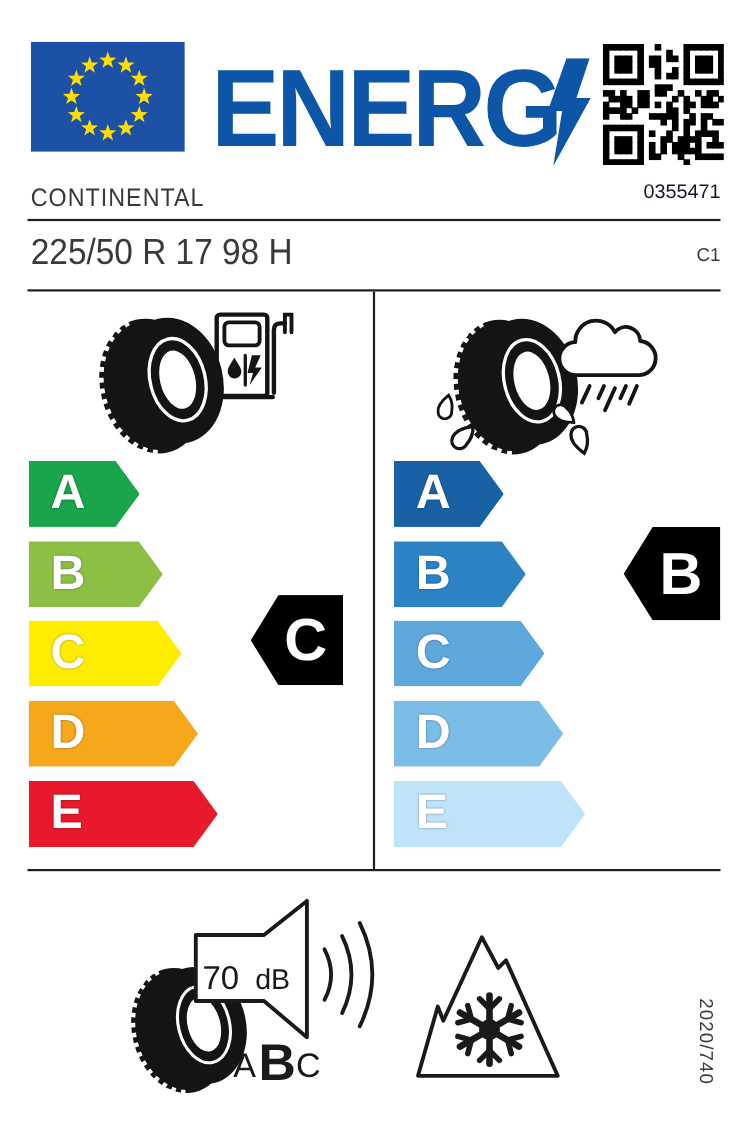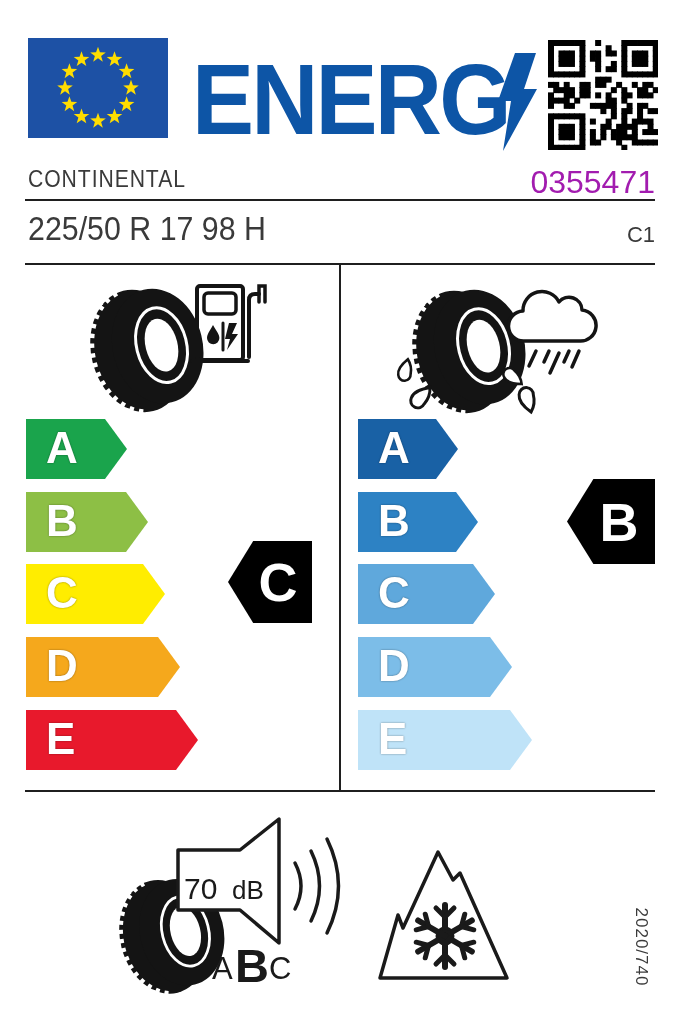--- a/index.html
+++ b/index.html
@@ -8,24 +8,24 @@
   
   .flag{position:absolute;left:28px;top:38px;width:140px;height:100px;}
   .energ{position:absolute;left:192px;top:50px;font-size:100px;font-weight:bold;
          color:#0d55a6;letter-spacing:-3px;line-height:0.98;
          transform:scaleX(.93);transform-origin:left top;white-space:nowrap;}
   .bolt{position:absolute;left:498px;top:53px;}
   .qr{position:absolute;left:548px;top:40px;width:110px;height:110px;}
   
   .supplier{position:absolute;left:28px;top:166px;font-size:23px;color:#3a3a3a;
             letter-spacing:1px;transform:scaleX(.92);transform-origin:left top;}
-  .article{position:absolute;right:25px;top:164px;font-size:32px;color:#a21caf;}
+  .article{position:absolute;right:25px;top:164px;font-size:18px;color:#0f172a;}
   .size{position:absolute;left:28px;top:210px;font-size:33px;color:#3a3a3a;
         transform:scaleX(.92);transform-origin:left top;}
-  .tclass{position:absolute;right:25px;top:222px;font-size:22px;color:#3a3a3a;}
+  .tclass{position:absolute;right:25px;top:222px;font-size:17px;color:#3a3a3a;}
   .divider{position:absolute;background:#1f1f1f;}
   #div1{left:25px;top:199px;width:630px;height:2px;}
   #div2{left:25px;top:263px;width:630px;height:2px;}
   #vdiv{left:339px;top:265px;width:2px;height:526px;}
   #div3{left:25px;top:790px;width:630px;height:2px;}
   
   .bar{position:absolute;height:60px;z-index:1;
        clip-path:polygon(0 0,calc(100% - 22px) 0,100% 50%,calc(100% - 22px) 100%,0 100%);}
   #fuelScale .bar{left:26px;}
   #wetScale .bar{left:358px;}

